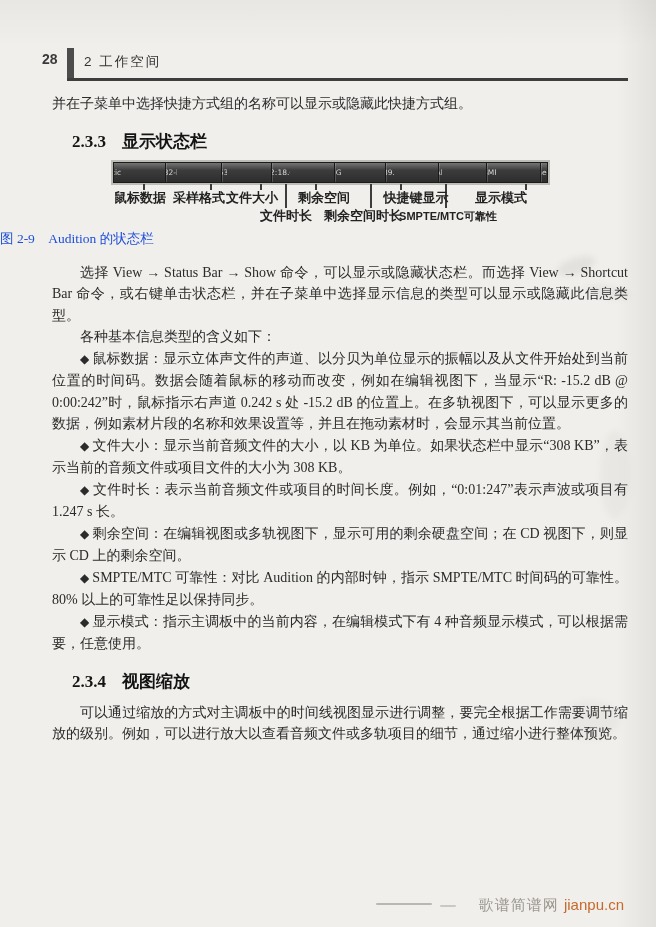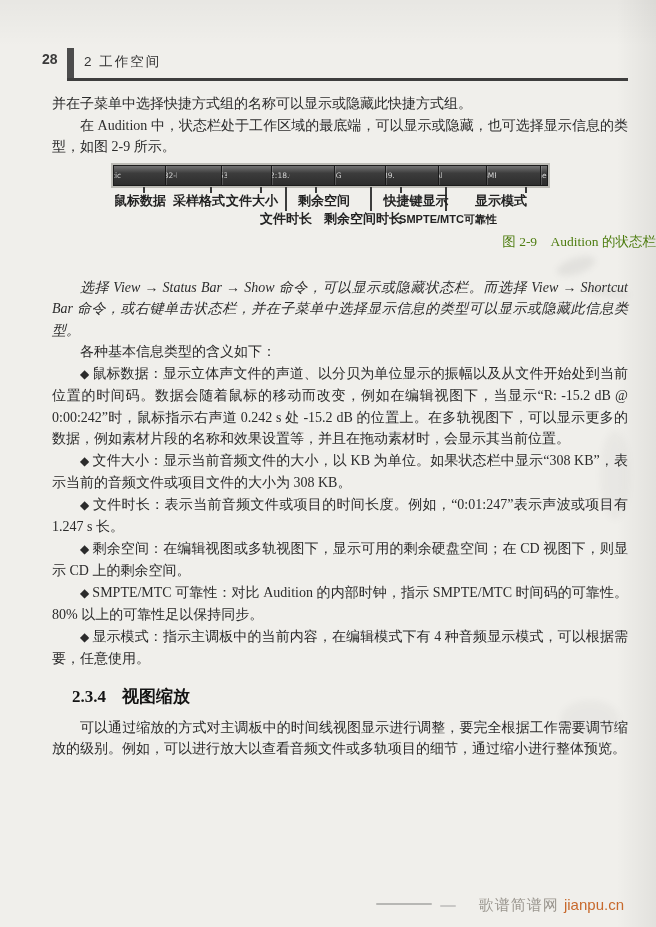--- a/index.html
+++ b/index.html
@@ -55,22 +55,22 @@
   .tick{position:absolute;width:1.5px;background:#3c3c3c;top:22px;}
   .tick.short{height:6px;} .tick.long{height:24px;}
   .callout{
     position:absolute;transform:translateX(-50%);white-space:nowrap;
     font-family:"Liberation Sans","DejaVu Sans",sans-serif;font-weight:600;
     font-size:13px;color:#222;
   }
   .row1{top:27px;} .row2{top:45px;}
   .callout.small{font-size:11px;top:47px;}
   .fig-caption{
-    position:absolute;left:0;top:68px;width:656px;text-align:right;
-    font-size:13.5px;color:#4d7c0f;
+    position:absolute;left:0;top:68px;width:656px;text-align:left;
+    font-size:13.5px;color:#1d4ed8;
   }
 
   
   .content p.bullet .mk{font-size:12px;}
 
   
   .watermark{position:absolute;right:32px;bottom:12px;font-family:Liberation Sans, sans-serif;
     font-size:15px;white-space:nowrap;}
   .watermark .site{color:#9a968f;letter-spacing:1px;}
   .watermark .url{color:#c7692c;}
@@ -95,22 +95,24 @@
   <span class="page-num">28</span>
   <span class="vbar"></span>
   <span class="chapter">2  工作空间</span>
   <span class="hrule"></span>
 </div>
 
 <div class="content">
 
   <p class="body noindent first">并在子菜单中选择快捷方式组的名称可以显示或隐藏此快捷方式组。</p>
 
+  <h2 class="sect">
+    <span class="num">2.3.3</span><span>显示状态栏</span>
+  </h2>
 
-  <p class="body">在 Audition 中，状态栏处于工作区域的最底端，可以显示或隐藏，也可选择显示信息的类型，如图 2-9 所示。</p>
 
   <div class="figure">
     <div class="statusbar">
       <span class="seg s1">AcousticOne02</span>
       <span class="seg s2">44100 • 32-bit Mixing</span>
       <span class="seg s3">46.63 MB</span>
       <span class="seg s4">2:18.604</span>
       <span class="seg s5">72.91 GB free</span>
       <span class="seg s6">61:38:39.41 free</span>
       <span class="seg s7">Alt</span>
@@ -135,21 +137,21 @@
     <span class="callout row1" style="left:416px">快捷键显示</span>
     <span class="callout row1" style="left:501px">显示模式</span>
 
     <span class="callout row2" style="left:286px">文件时长</span>
     <span class="callout row2" style="left:363px">剩余空间时长</span>
     <span class="callout small" style="left:448px">SMPTE/MTC可靠性</span>
 
     <div class="fig-caption">图 2-9　Audition 的状态栏</div>
   </div>
 
-  <p class="body" style="margin-top:18px;font-style:italic;">选择 View → Status Bar → Show 命令，可以显示或隐藏状态栏。而选择 View → Shortcut Bar 命令，或右键单击状态栏，并在子菜单中选择显示信息的类型可以显示或隐藏此信息类型。</p>
+  <p class="body" style="margin-top:6px;">选择 View → Status Bar → Show 命令，可以显示或隐藏状态栏。而选择 View → Shortcut Bar 命令，或右键单击状态栏，并在子菜单中选择显示信息的类型可以显示或隐藏此信息类型。</p>
   <p class="body">各种基本信息类型的含义如下：</p>
 
   <p class="body bullet"><span class="mk">◆ </span><span>鼠标数据：显示立体声文件的声道、以分贝为单位显示的振幅以及从文件开始处到当前位置的时间码。数据会随着鼠标的移动而改变，例如在编辑视图下，当显示“R: -15.2 dB @ 0:00:242”时，鼠标指示右声道 0.242 s 处 -15.2 dB 的位置上。在多轨视图下，可以显示更多的数据，例如素材片段的名称和效果设置等，并且在拖动素材时，会显示其当前位置。</span></p>
   <p class="body bullet"><span class="mk">◆ </span><span>文件大小：显示当前音频文件的大小，以 KB 为单位。如果状态栏中显示“308 KB”，表示当前的音频文件或项目文件的大小为 308 KB。</span></p>
   <p class="body bullet"><span class="mk">◆ </span><span>文件时长：表示当前音频文件或项目的时间长度。例如，“0:01:247”表示声波或项目有 1.247 s 长。</span></p>
   <p class="body bullet"><span class="mk">◆ </span><span>剩余空间：在编辑视图或多轨视图下，显示可用的剩余硬盘空间；在 CD 视图下，则显示 CD 上的剩余空间。</span></p>
   <p class="body bullet"><span class="mk">◆ </span><span>SMPTE/MTC 可靠性：对比 Audition 的内部时钟，指示 SMPTE/MTC 时间码的可靠性。80% 以上的可靠性足以保持同步。</span></p>
   <p class="body bullet"><span class="mk">◆ </span><span>显示模式：指示主调板中的当前内容，在编辑模式下有 4 种音频显示模式，可以根据需要，任意使用。</span></p>
 
   <h2 class="sect">

